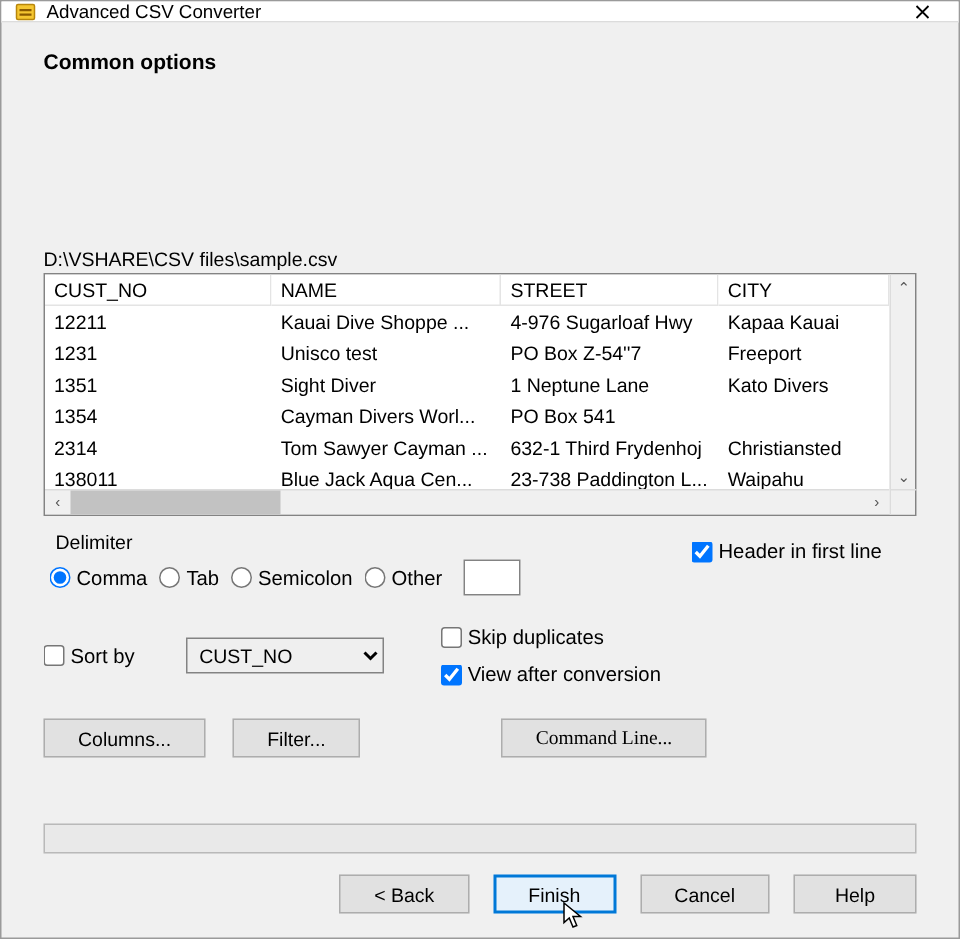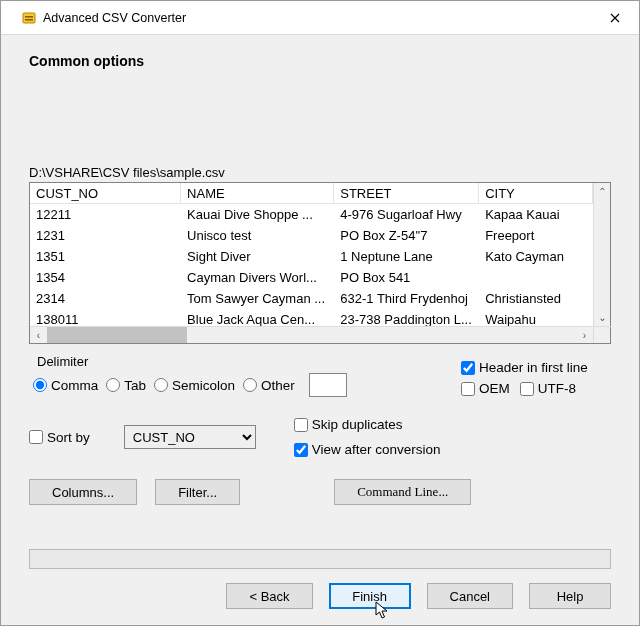--- a/index.html
+++ b/index.html
@@ -5,23 +5,23 @@
   * { box-sizing: border-box; font-family: "Segoe UI", Tahoma, sans-serif; }
   body { margin: 0; background: #fff; }
   .window {
     width: 640px; height: 626px;
     background: #f0f0f0;
     border: 1px solid #9a9a9a;
     display: flex; flex-direction: column;
     position: relative;
   }
   .titlebar {
-    height: 34px; background: #ffffff;
+    height: 14px; background: #ffffff;
     display: flex; align-items: center;
-    padding: 0 2px 0 20px;
+    padding: 0 2px 0 8px;
     border-bottom: 1px solid #dcdcdc;
   }
   .titlebar .app-icon {
     width: 16px; height: 16px; margin-right: 6px;
     display: inline-flex; align-items: center; justify-content: center;
   }
   .titlebar .title { font-size: 12.5px; color: #000; flex: 1; }
   .titlebar .close {
     width: 44px; height: 28px;
     display: flex; align-items: center; justify-content: center;
@@ -205,21 +205,21 @@
           <div class="row">
             <div class="cell c0">1231</div>
             <div class="cell c1">Unisco  test</div>
             <div class="cell c2">PO Box Z-54''7</div>
             <div class="cell c3">Freeport</div>
           </div>
           <div class="row">
             <div class="cell c0">1351</div>
             <div class="cell c1">Sight Diver</div>
             <div class="cell c2">1 Neptune Lane</div>
-            <div class="cell c3">Kato Cayman</div>
+            <div class="cell c3">Kato Divers</div>
           </div>
           <div class="row">
             <div class="cell c0">1354</div>
             <div class="cell c1">Cayman Divers Worl...</div>
             <div class="cell c2">PO Box 541</div>
             <div class="cell c3"></div>
           </div>
           <div class="row">
             <div class="cell c0">2314</div>
             <div class="cell c1">Tom Sawyer Cayman ...</div>
@@ -272,30 +272,20 @@
             <span>Other</span>
           </label>
           <input class="other-input" type="text" style="">
         </div>
       </div>
       <div class="right-checks">
         <label class="check">
           <input type="checkbox" checked="" style="">
           <span>Header in first line</span>
         </label>
-        <div class="subchecks">
-          <label class="check">
-            <input type="checkbox" style="">
-            <span>OEM</span>
-          </label>
-          <label class="check">
-            <input type="checkbox" style="">
-            <span>UTF-8</span>
-          </label>
-        </div>
       </div>
     </div>
 
     <div class="opts-row2">
       <div class="sortby">
         <label class="check">
           <input type="checkbox" style="">
           <span>Sort by</span>
         </label>
         <select class="combo" style="margin-left:28px;">

